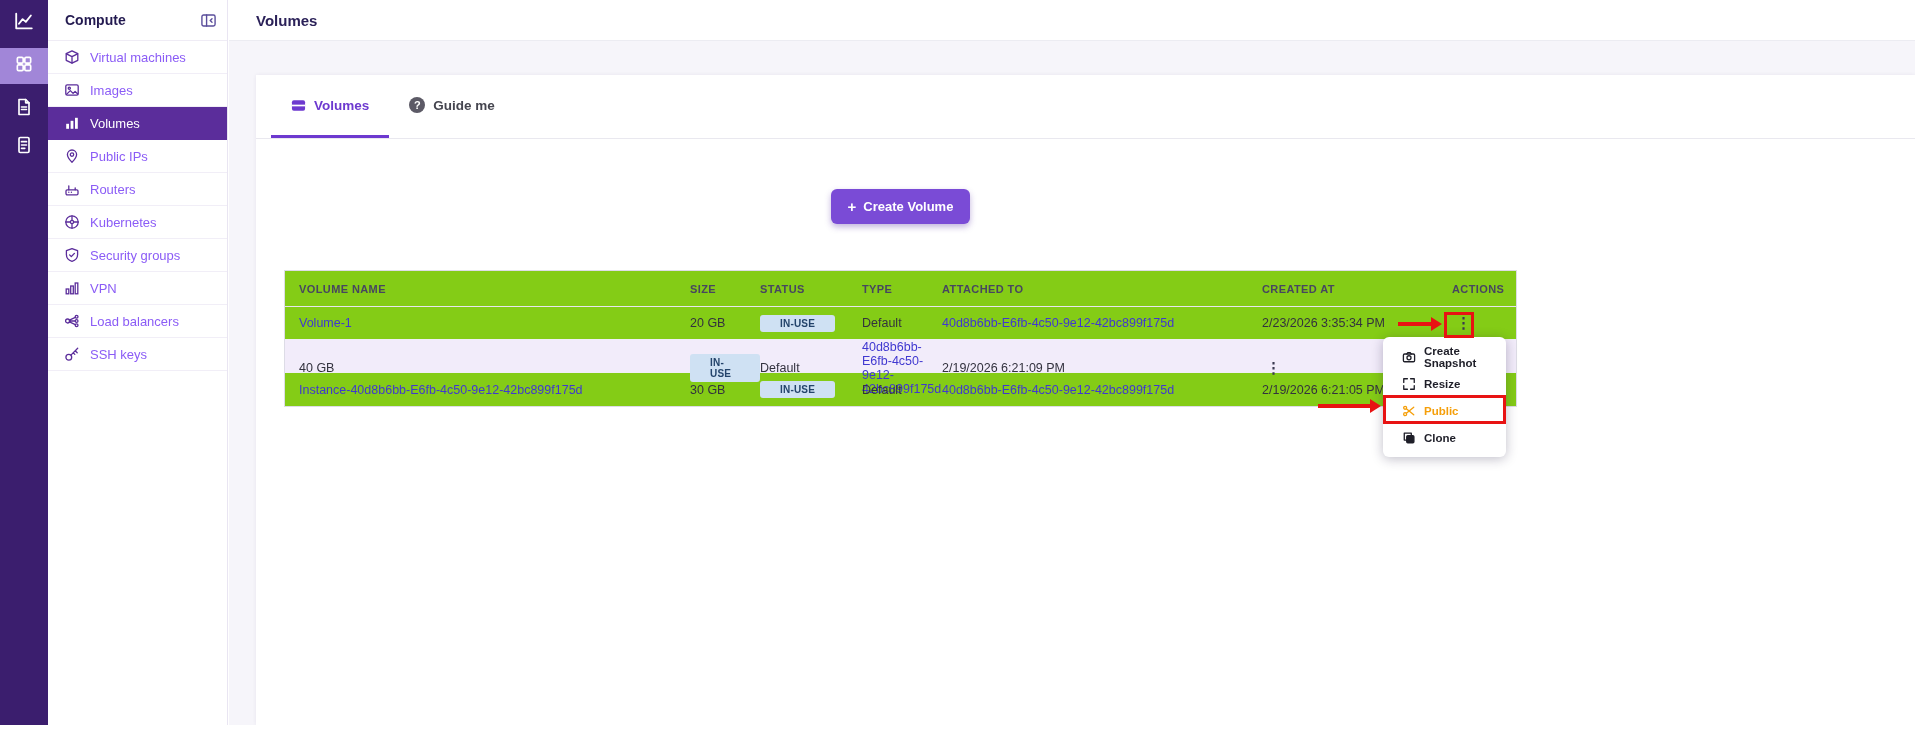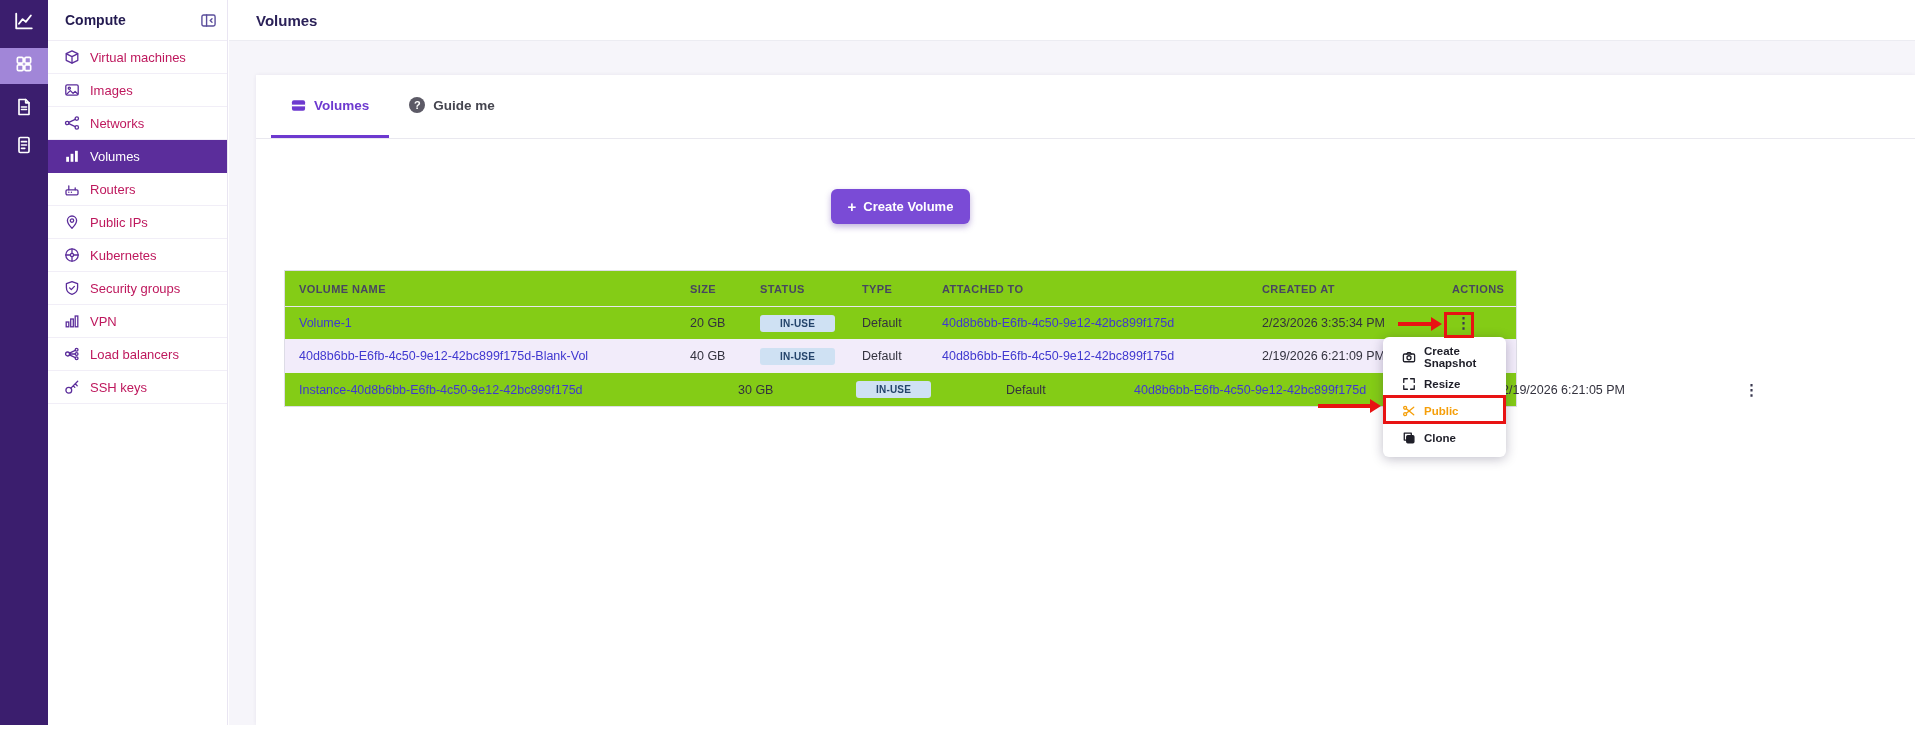--- a/index.html
+++ b/index.html
@@ -12,21 +12,21 @@
   .rail-btn { width: 48px; height: 38px; display: flex; align-items: center; justify-content: center; color: #fff; cursor: pointer; }
   .rail-btn.first { margin-top: 4px; }
   .rail-tile { width: 48px; height: 36px; margin-top: 6px; background: #a186d8; display: flex; align-items: center; justify-content: center; color: #fff; cursor: pointer; }
   .rail-btn.gap { margin-top: 6px; }
 
   
   .sidebar { position: absolute; left: 48px; top: 0; bottom: 0; width: 180px; background: #fff; border-right: 1px solid #e9e5f2; z-index: 5; }
   .sidebar-header { height: 41px; display: flex; align-items: center; justify-content: space-between; padding: 0 10px 0 17px; border-bottom: 1px solid #efecf5; }
   .sidebar-title { font-size: 14px; font-weight: 700; color: #231a50; }
   .collapse-btn { color: #5a4d9b; display: flex; cursor: pointer; }
-  .side-item { height: 33px; display: flex; align-items: center; gap: 10px; padding-left: 16px; font-size: 13px; color: #be185d; border-bottom: 1px solid #f1eef7; cursor: pointer; }
+  .side-item { height: 33px; display: flex; align-items: center; gap: 10px; padding-left: 16px; font-size: 13px; color: #8b5cf6; border-bottom: 1px solid #f1eef7; cursor: pointer; }
   .side-item .sicon { width: 16px; height: 16px; color: #5b2d9b; display: flex; align-items: center; justify-content: center; flex: none; }
   .side-item.selected { background: #5b2d9b; color: #fff; border-bottom-color: #5b2d9b; }
   .side-item.selected .sicon { color: #fff; }
 
   
   .content { position: absolute; left: 229px; top: 0; right: 0; bottom: 0; }
   .topbar { height: 41px; background: #fff; border-bottom: 1px solid #ececf2; display: flex; align-items: center; padding-left: 27px; }
   .page-title { font-size: 15px; font-weight: 700; color: #2b2158; }
   .content-bg { position: absolute; top: 41px; left: 0; right: 0; bottom: 0; background: #f6f5fa; }
   .card { position: absolute; top: 34px; left: 27px; right: 0; bottom: 0; background: #fff; box-shadow: 0 0 4px rgba(50,30,90,.07); }
@@ -42,21 +42,21 @@
   .zone { margin-left: 28px; width: 1233px; }
   .create-wrap { display: flex; justify-content: center; margin-top: 50px; }
   .create-btn { background: #7a4bd6; color: #fff; border: none; border-radius: 6px; font-size: 13px; font-weight: 700;
                 padding: 10px 17px; display: flex; gap: 7px; align-items: center; cursor: pointer;
                 font-family: "Liberation Sans", sans-serif; box-shadow: 0 3px 6px rgba(80,40,160,.35); }
   .create-btn .plus { font-size: 15px; font-weight: 700; line-height: 1; }
 
   .vtable { margin-top: 46px; border: 1px solid #dddce6; background: #84cc16; }
   .trow { display: grid; grid-template-columns: 405px 70px 102px 80px 320px 190px 1fr; align-items: center;
           height: 33px; border-bottom: 1px solid #f0eff5; font-size: 12.5px; color: #33323e; }
-  .trow:last-child { border-bottom: none; gap: 48px; }
+  .trow:last-child { border-bottom: none; }
   .thead { height: 36px; font-size: 11px; font-weight: 700; color: #474660; letter-spacing: .4px; border-bottom: 1px solid #e7e6ee; }
   .cell:first-child { padding-left: 14px; }
   .cell.actions { text-align: left; padding-right: 26px; }
   .row-hl { background: #f2ecfa; }
   .link { color: #4038d0; cursor: pointer; text-decoration: none; }
   .badge { display: inline-block; background: #cfe1f3; color: #24446b; font-size: 10px; font-weight: 700;
            padding: 3px 20px; border-radius: 3px; letter-spacing: .2px; }
   .kebab { font-size: 15px; font-weight: 700; color: #3a3950; cursor: pointer; padding: 0 4px; }
 
   
@@ -144,62 +144,51 @@
       <div class="side-item">
         <span class="sicon">
             <svg width="16" height="16" viewBox="0 0 16 16" fill="none" stroke="currentColor" stroke-width="1.3" stroke-linecap="round" stroke-linejoin="round">
               <rect x="1.8" y="2.8" width="12.4" height="10.4" rx="1.4"></rect>
               <circle cx="5.3" cy="6.2" r="1.1"></circle>
               <path d="M2.5 12.4 6.3 8.6l2.8 2.8 2-2 2.6 2.6"></path>
             </svg>
           </span>
         <span>Images</span>
       </div>
-      <div class="side-item">
-        <span class="sicon">
-            <svg width="16" height="16" viewBox="0 0 16 16" fill="none" stroke="currentColor" stroke-width="1.3" stroke-linecap="round">
-              <circle cx="3.2" cy="8" r="1.7"></circle>
-              <circle cx="12.8" cy="3.6" r="1.7"></circle>
-              <circle cx="12.8" cy="12.4" r="1.7"></circle>
-              <path d="M4.8 7.3l6.4-3M4.8 8.7l6.4 3"></path>
-            </svg>
-          </span>
-        <span>Networks</span>
-      </div>
       <div class="side-item selected">
         <span class="sicon">
             <svg width="16" height="16" viewBox="0 0 16 16">
               <g fill="currentColor">
                 <rect x="2.2" y="8.8" width="2.8" height="5"></rect>
                 <rect x="6.6" y="5.8" width="2.8" height="8"></rect>
                 <rect x="11" y="2.8" width="2.8" height="11"></rect>
               </g>
             </svg>
           </span>
         <span>Volumes</span>
       </div>
       <div class="side-item">
         <span class="sicon">
+            <svg width="16" height="16" viewBox="0 0 16 16" fill="none" stroke="currentColor" stroke-width="1.3" stroke-linecap="round" stroke-linejoin="round">
+              <path d="M8 14.2C8 14.2 12.6 9.9 12.6 6.6a4.6 4.6 0 1 0-9.2 0C3.4 9.9 8 14.2 8 14.2z"></path>
+              <circle cx="8" cy="6.6" r="1.7"></circle>
+            </svg>
+          </span>
+        <span>Public IPs</span>
+      </div>
+      <div class="side-item">
+        <span class="sicon">
             <svg width="16" height="16" viewBox="0 0 16 16" fill="none" stroke="currentColor" stroke-width="1.3" stroke-linecap="round">
               <rect x="2" y="8.8" width="12" height="5" rx="1.2"></rect>
               <path d="M4.8 8.8V4.8M11.2 8.8V6.8"></path>
               <circle cx="4.8" cy="11.3" r=".7" fill="currentColor" stroke="none"></circle>
               <circle cx="7.4" cy="11.3" r=".7" fill="currentColor" stroke="none"></circle>
             </svg>
           </span>
         <span>Routers</span>
-      </div>
-      <div class="side-item">
-        <span class="sicon">
-            <svg width="16" height="16" viewBox="0 0 16 16" fill="none" stroke="currentColor" stroke-width="1.3" stroke-linecap="round" stroke-linejoin="round">
-              <path d="M8 14.2C8 14.2 12.6 9.9 12.6 6.6a4.6 4.6 0 1 0-9.2 0C3.4 9.9 8 14.2 8 14.2z"></path>
-              <circle cx="8" cy="6.6" r="1.7"></circle>
-            </svg>
-          </span>
-        <span>Public IPs</span>
       </div>
       <div class="side-item">
         <span class="sicon">
             <svg width="16" height="16" viewBox="0 0 16 16" fill="none" stroke="currentColor" stroke-width="1.3" stroke-linecap="round">
               <circle cx="8" cy="8" r="6.2"></circle>
               <circle cx="8" cy="8" r="1.6"></circle>
               <path d="M8 1.8v4.6M14.2 8H9.6M8 14.2V9.6M1.8 8h4.6"></path>
             </svg>
           </span>
         <span>Kubernetes</span>
@@ -292,21 +281,20 @@
               <div class="cell"><span class="link">Volume-1</span></div>
               <div class="cell">20 GB</div>
               <div class="cell"><span class="badge">IN-USE</span></div>
               <div class="cell">Default</div>
               <div class="cell"><span class="link">40d8b6bb-E6fb-4c50-9e12-42bc899f175d</span></div>
               <div class="cell">2/23/2026 3:35:34 PM</div>
               <div class="cell actions"><span class="kebab">⋮</span></div>
             </div>
 
             <div class="trow row-hl">
-              <div class="cell"><span class="link">40d8b6bb-E6fb-4c50-9e12-42bc899f175d-Blank-Vol</span></div>
               <div class="cell">40 GB</div>
               <div class="cell"><span class="badge">IN-USE</span></div>
               <div class="cell">Default</div>
               <div class="cell"><span class="link">40d8b6bb-E6fb-4c50-9e12-42bc899f175d</span></div>
               <div class="cell">2/19/2026 6:21:09 PM</div>
               <div class="cell actions"><span class="kebab">⋮</span></div>
             </div>
 
             <div class="trow">
               <div class="cell"><span class="link">Instance-40d8b6bb-E6fb-4c50-9e12-42bc899f175d</span></div>

